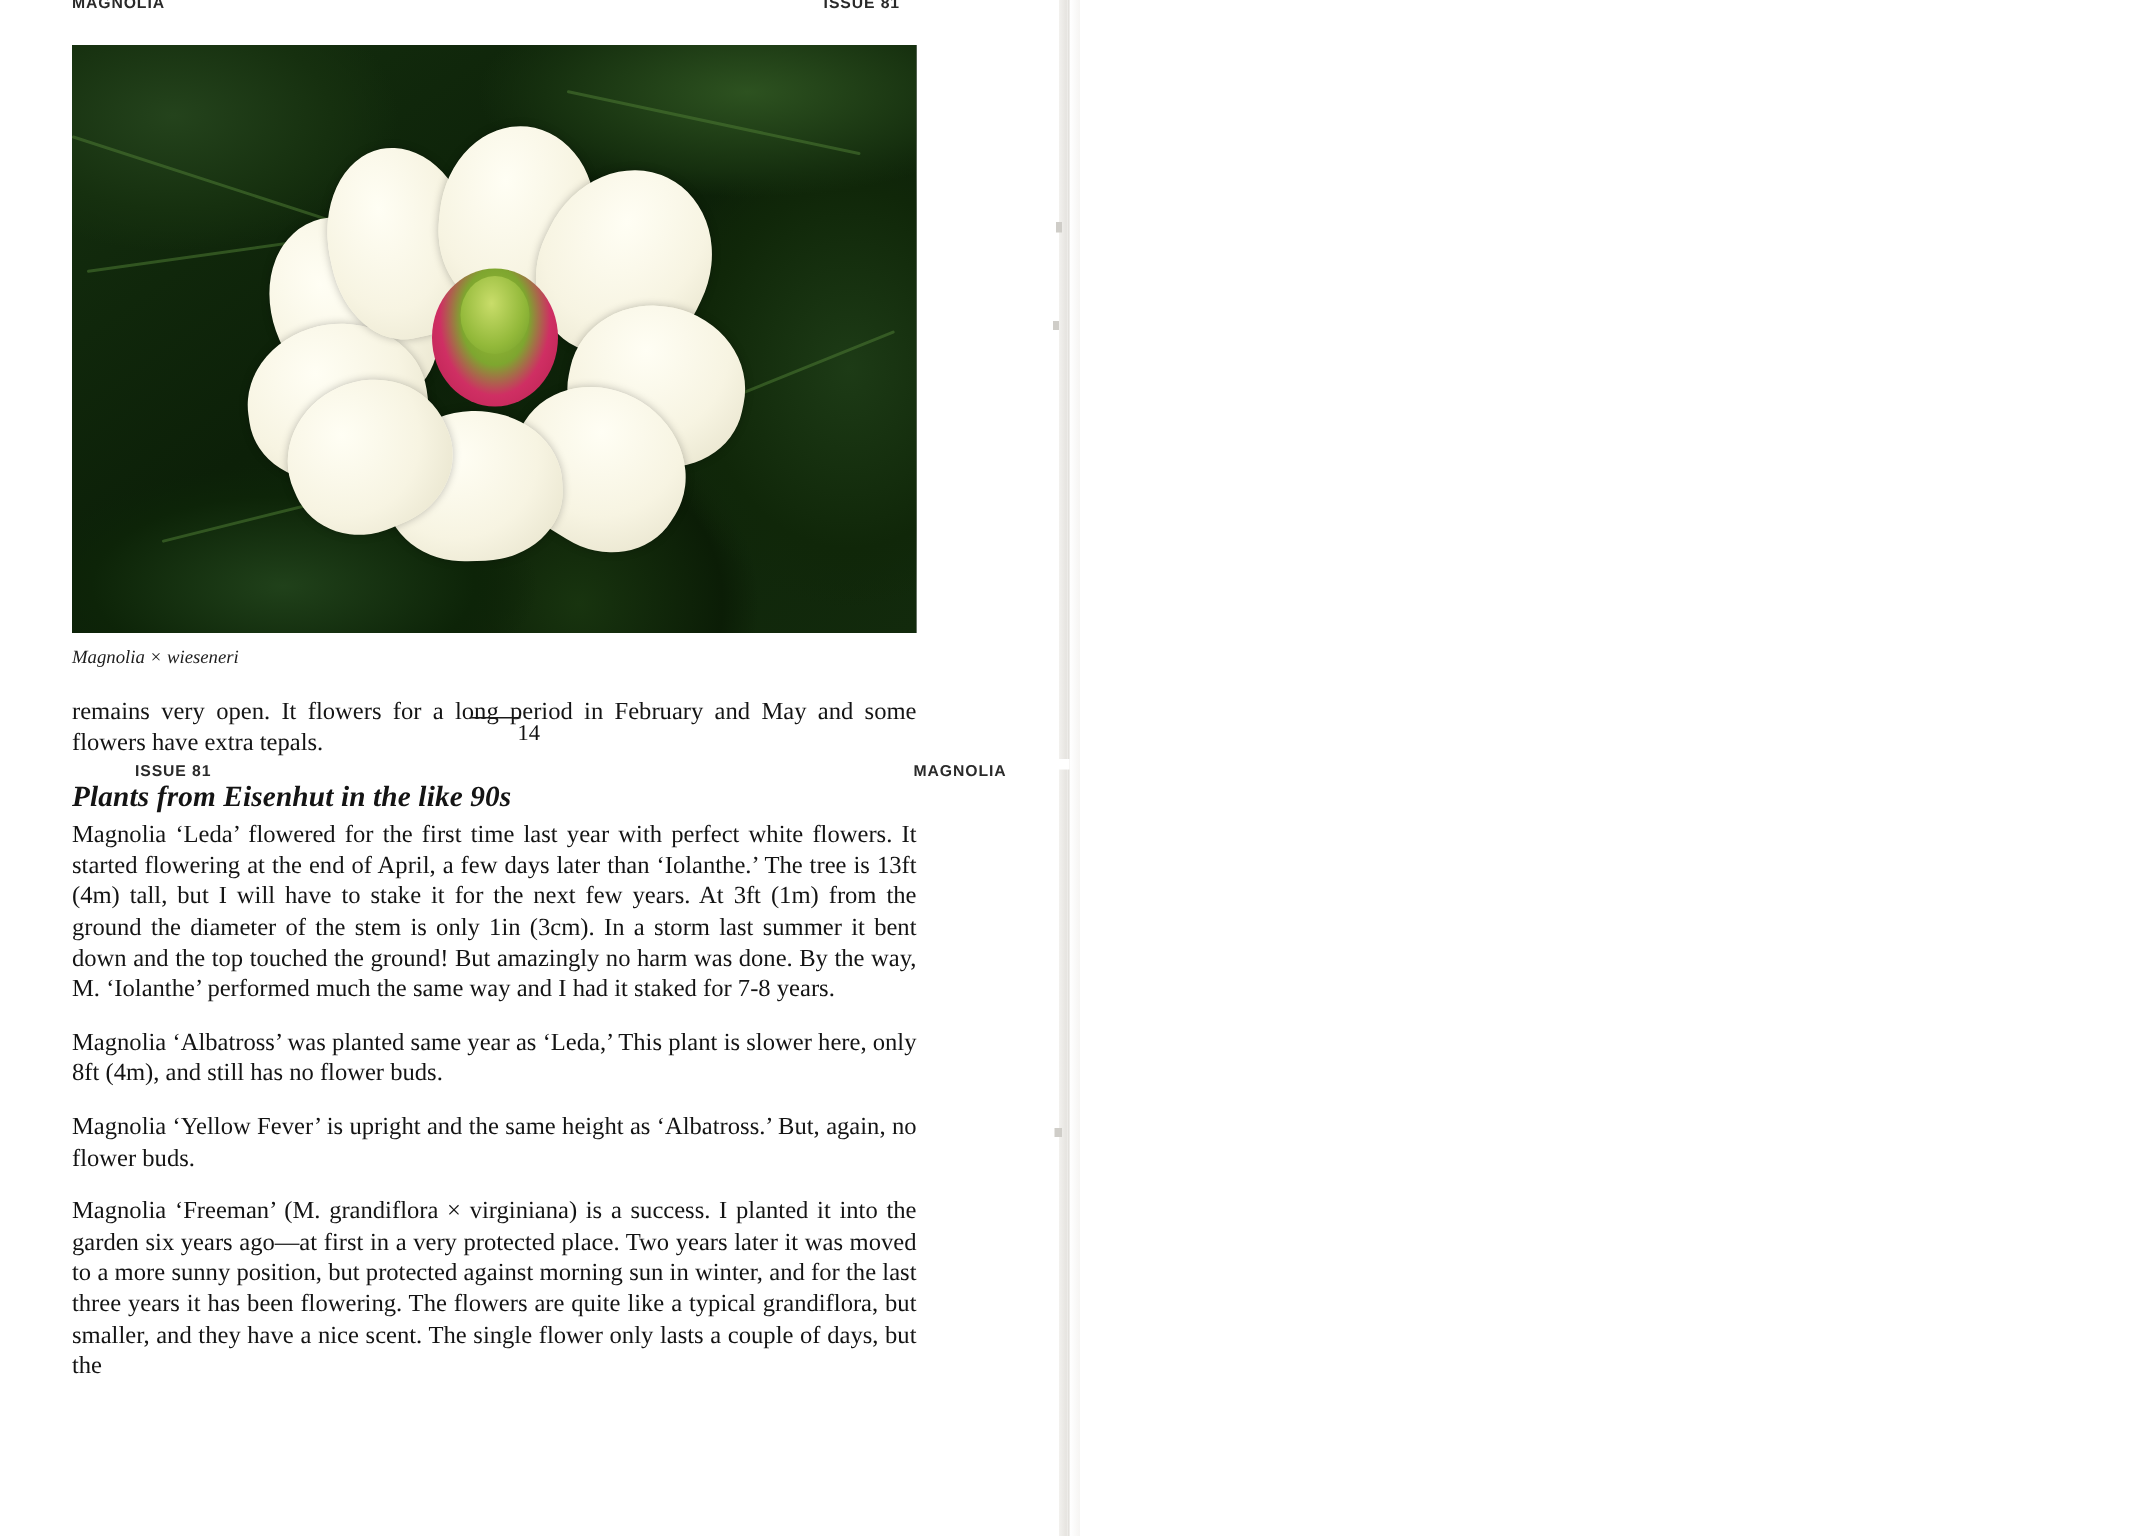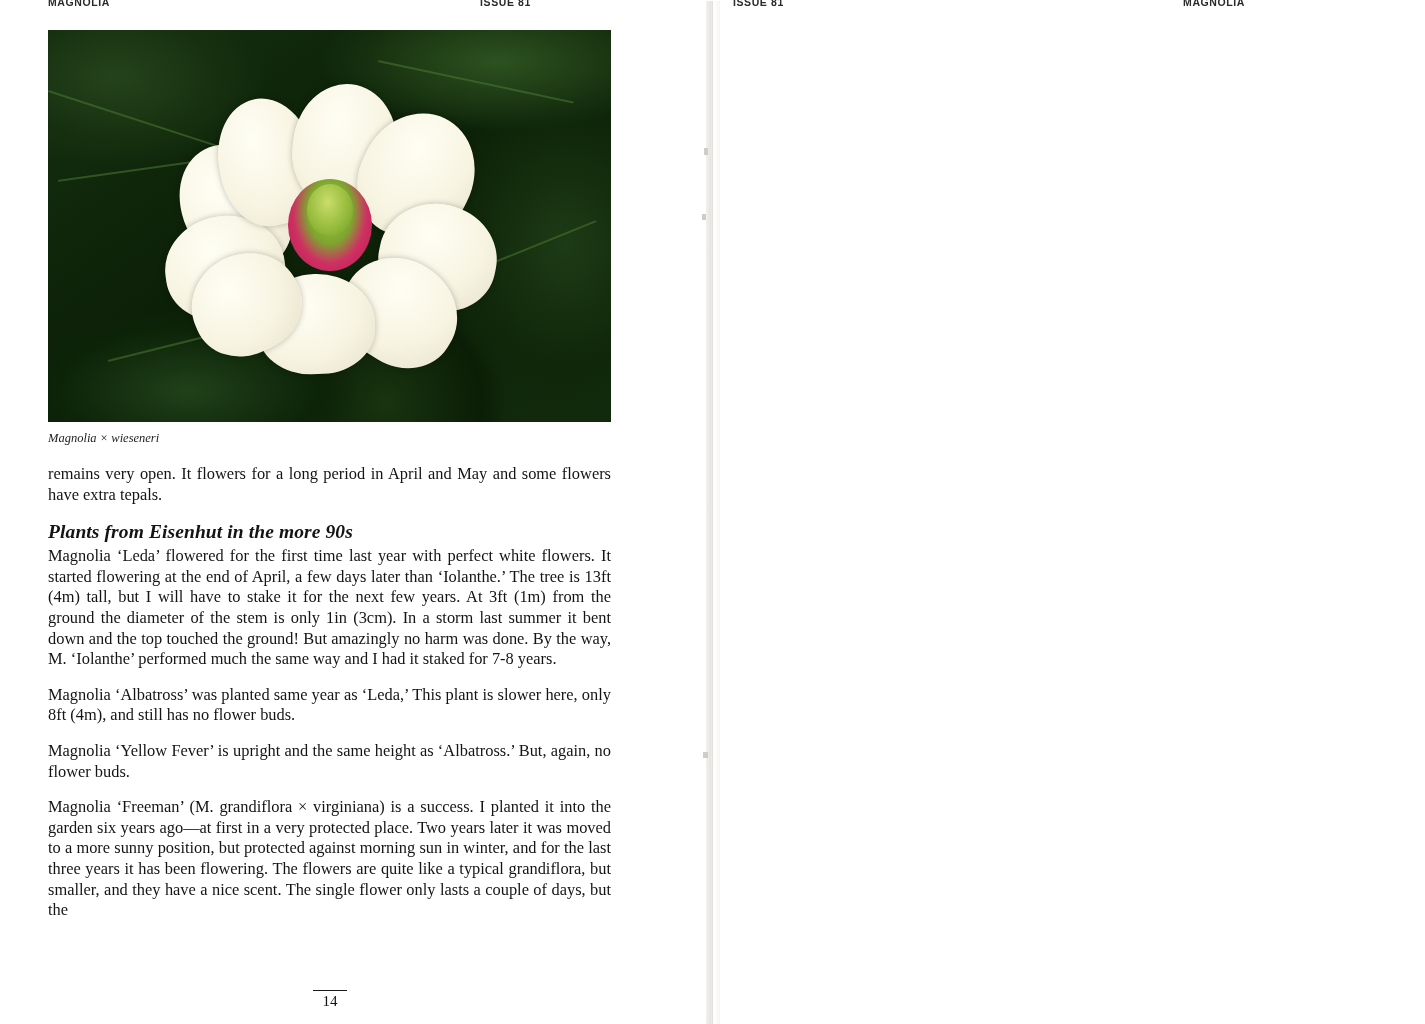--- a/index.html
+++ b/index.html
@@ -12,20 +12,21 @@
     height: 1024px;
     font-family: "Liberation Serif", serif;
     color: #141414;
     overflow: hidden;
   }
   .spread {
     position: relative;
     width: 1287px;
     height: 1024px;
     display: flex;
+    flex-direction: column;
   }
   .page {
     position: relative;
     height: 1024px;
     box-sizing: border-box;
   }
   .page-left {
     width: 712px;
     padding: 0 40px 0 48px;
   }
@@ -184,21 +185,21 @@
     font-size: 19.5px;
     margin: 16px 0 3px 0;
     letter-spacing: .1px;
   }
   .folio {
     position: absolute;
     bottom: 14px;
     font-family: "Liberation Serif", serif;
     font-size: 15px;
     color: #111;
-    text-align: center;
+    text-align: right;
     width: 60px;
   }
   .folio .rule {
     display: block;
     border-top: 1.3px solid #1a1a1a;
     width: 34px;
     margin: 0 auto 2px auto;
   }
   .folio-left { left: 300px; }
   .edge-mark {
@@ -240,23 +241,23 @@
           <div class="petal" style="left:92px;  top:190px; width:118px; height:100px; transform:rotate(-2deg);"></div>
           <div class="petal" style="left:26px;  top:170px; width:110px; height:100px; transform:rotate(-24deg);"></div>
           <div class="center-cone">
             <div class="cone-inner"></div>
           </div>
         </div>
       </div>
 
       <div class="caption">Magnolia × wieseneri</div>
 
-      <p class="body">remains very open. It flowers for a long period in April and May and some flowers have extra tepals.</p>
-
-      <h2 class="head">Plants from Eisenhut in the more 90s</h2>
+      <p class="body">remains very open. It flowers for a long period in February and May and some flowers have extra tepals.</p>
+
+      <h2 class="head">Plants from Eisenhut in the like 90s</h2>
 
       <p class="body">Magnolia ‘Leda’ flowered for the first time last year with perfect white flowers. It started flowering at the end of April, a few days later than ‘Iolanthe.’ The tree is 13ft (4m) tall, but I will have to stake it for the next few years. At 3ft (1m) from the ground the diameter of the stem is only 1in (3cm). In a storm last summer it bent down and the top touched the ground! But amazingly no harm was done. By the way, M. ‘Iolanthe’ performed much the same way and I had it staked for 7-8 years.</p>
       <p class="body">Magnolia ‘Albatross’ was planted same year as ‘Leda,’ This plant is slower here, only 8ft (4m), and still has no flower buds.</p>
       <p class="body">Magnolia ‘Yellow Fever’ is upright and the same height as ‘Albatross.’ But, again, no flower buds.</p>
       <p class="body tight">Magnolia ‘Freeman’ (M. grandiflora × virginiana) is a success. I planted it into the garden six years ago—at first in a very protected place. Two years later it was moved to a more sunny position, but protected against morning sun in winter, and for the last three years it has been flowering. The flowers are quite like a typical grandiflora, but smaller, and they have a nice scent. The single flower only lasts a couple of days, but the</p>
     </div>
 
     <div class="folio folio-left">
       <span class="rule"></span>
       <span>14</span>

